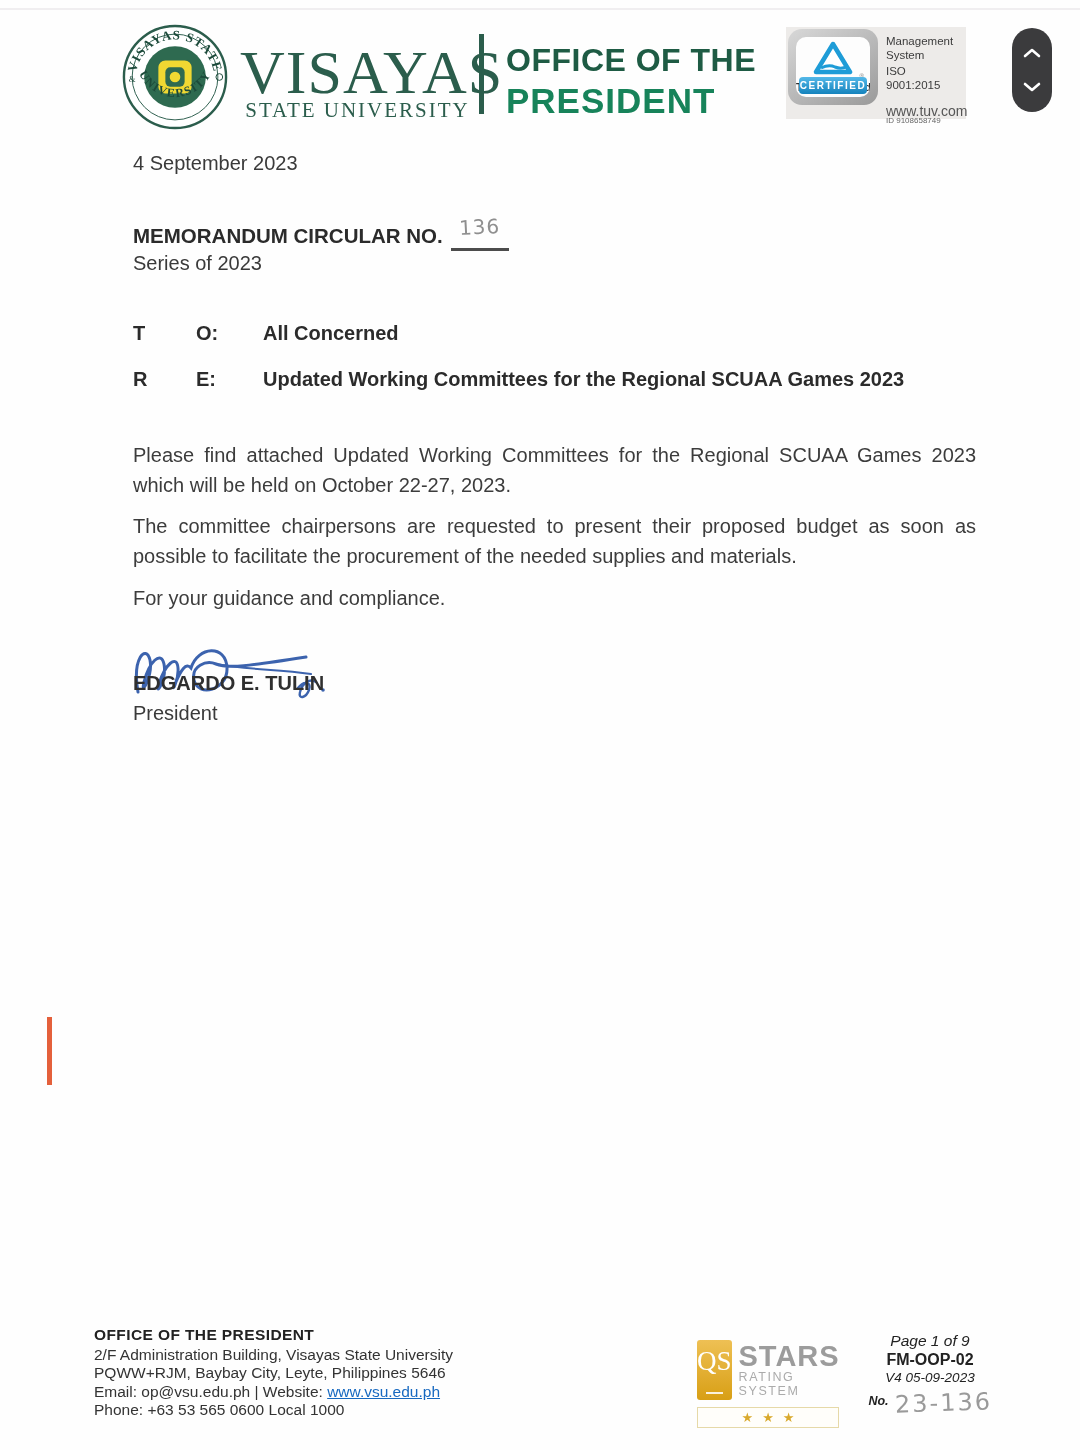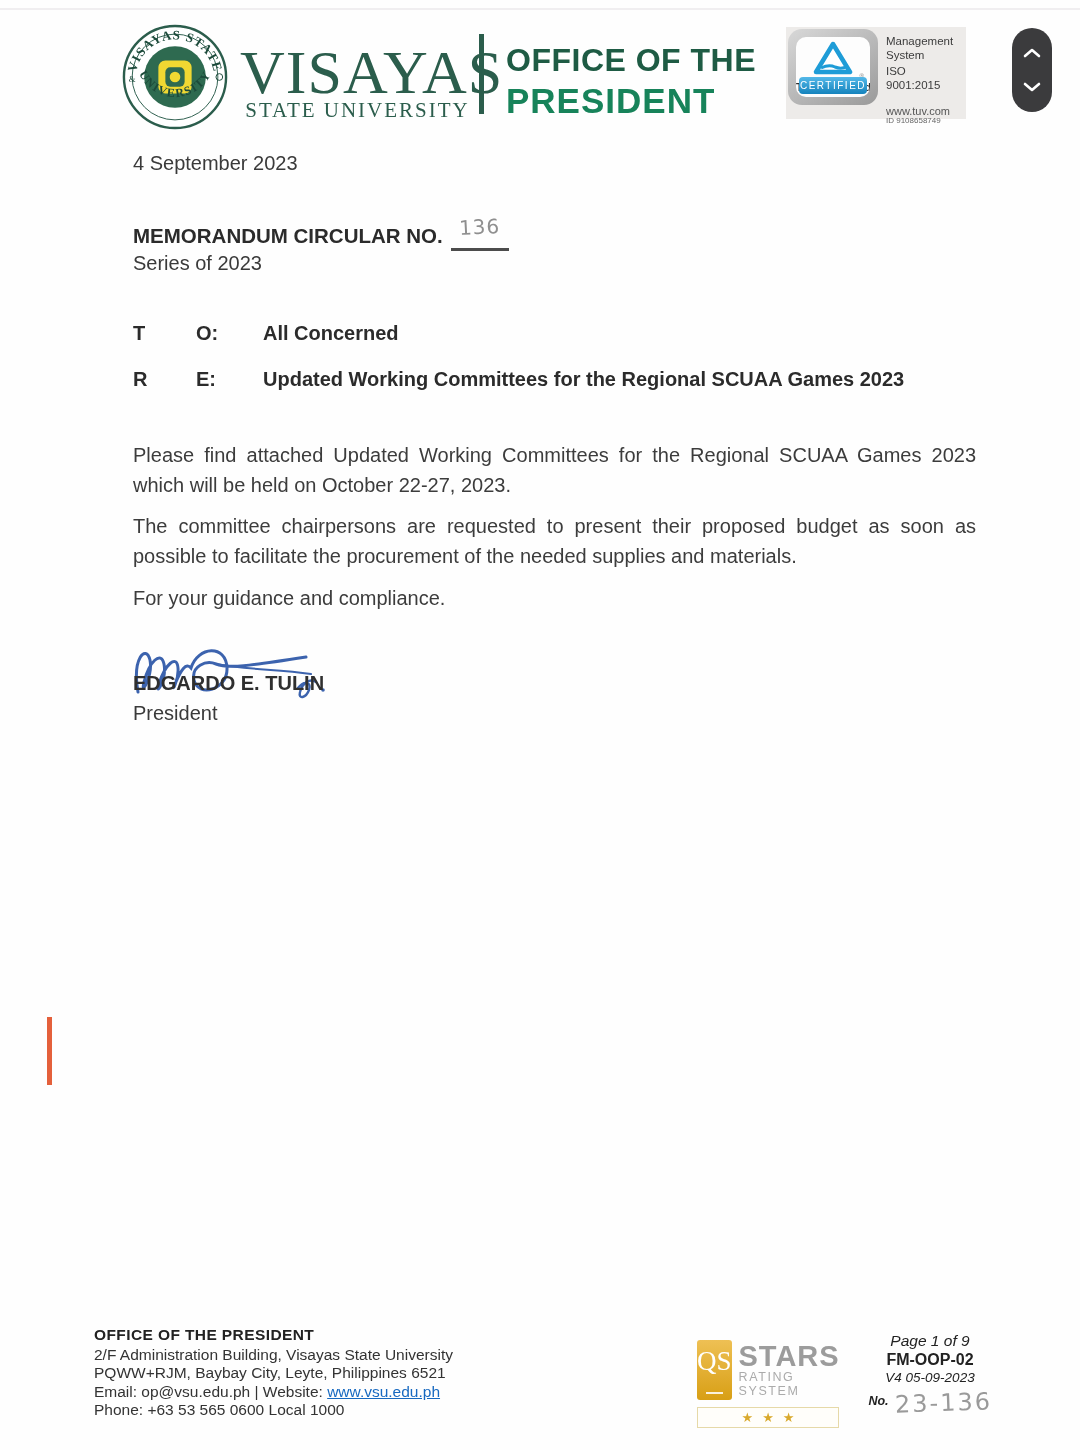--- a/index.html
+++ b/index.html
@@ -35,27 +35,27 @@
     position:absolute; left:2px; top:2px; width:90px; height:76px;
     background:linear-gradient(145deg,#d8d8d8,#9a9a9a);
     border-radius:14px; padding:8px;
   }
   .tuv-inner { width:100%; height:100%; background:#fdfdfd; border-radius:10px; position:relative; overflow:hidden; text-align:center; }
   .tuv-brand { font-size:11px; font-weight:bold; color:#2e2e2e; margin-top:2px; letter-spacing:0; }
   .tuv-reg { position:absolute; right:6px; top:36px; font-size:6px; color:#777; }
   .tuv-band {
     position:absolute; left:3px; right:3px; bottom:3px; height:17px;
     background:linear-gradient(#53b8e8,#1583bd);
-    border-radius:4px; color:#fff; font-size:10px; font-weight:normal;
+    border-radius:4px; color:#fff; font-size:10px; font-weight:bold;
     letter-spacing:1.5px; line-height:17px;
   }
   .tuv-text { position:absolute; left:100px; top:8px; width:76px; color:#3c3c3c; }
   .tuv-text .t1 { font-size:11.5px; line-height:13.5px; }
   .tuv-text .t2 { font-size:11.5px; line-height:14px; margin-top:2px; }
-  .tuv-text .t3 { font-size:11px; line-height:10px; margin-top:14px; color:#555; }
+  .tuv-text .t3 { font-size:14px; line-height:10px; margin-top:14px; color:#555; }
   .tuv-text .t4 { font-size:8px;  line-height:9px; color:#666; }
 
   .scroll-pill {
     position:absolute; left:1012px; top:28px; width:40px; height:84px;
     background:#3b3b3d; border-radius:20px;
     display:flex; flex-direction:column; align-items:center; justify-content:space-evenly;
   }
   .scroll-btn { width:24px; height:20px; display:flex; align-items:center; justify-content:center; cursor:pointer; }
 
   
@@ -222,21 +222,21 @@
     <circle cx="195" cy="54" r="1.8" fill="#3c63ae"></circle>
   </svg>
   <div class="sig-name">EDGARDO E. TULIN</div>
   <div class="sig-title">President</div>
 
   <div class="orange-mark"></div>
 
   <div class="foot-left">
     <div class="title">OFFICE OF THE PRESIDENT</div>
     <div>2/F Administration Building, Visayas State University</div>
-    <div>PQWW+RJM, Baybay City, Leyte, Philippines 6521</div>
+    <div>PQWW+RJM, Baybay City, Leyte, Philippines 5646</div>
     <div><span>Email: op@vsu.edu.ph | Website: </span><span class="link">www.vsu.edu.ph</span></div>
     <div>Phone: +63 53 565 0600 Local 1000</div>
   </div>
 
   <div class="qs-block">
     <div class="qs-row">
       <div class="qs-square">QS</div>
       <div class="qs-words">
         <div class="qs-stars-word">STARS</div>
         <div class="qs-rating">RATING SYSTEM</div>

